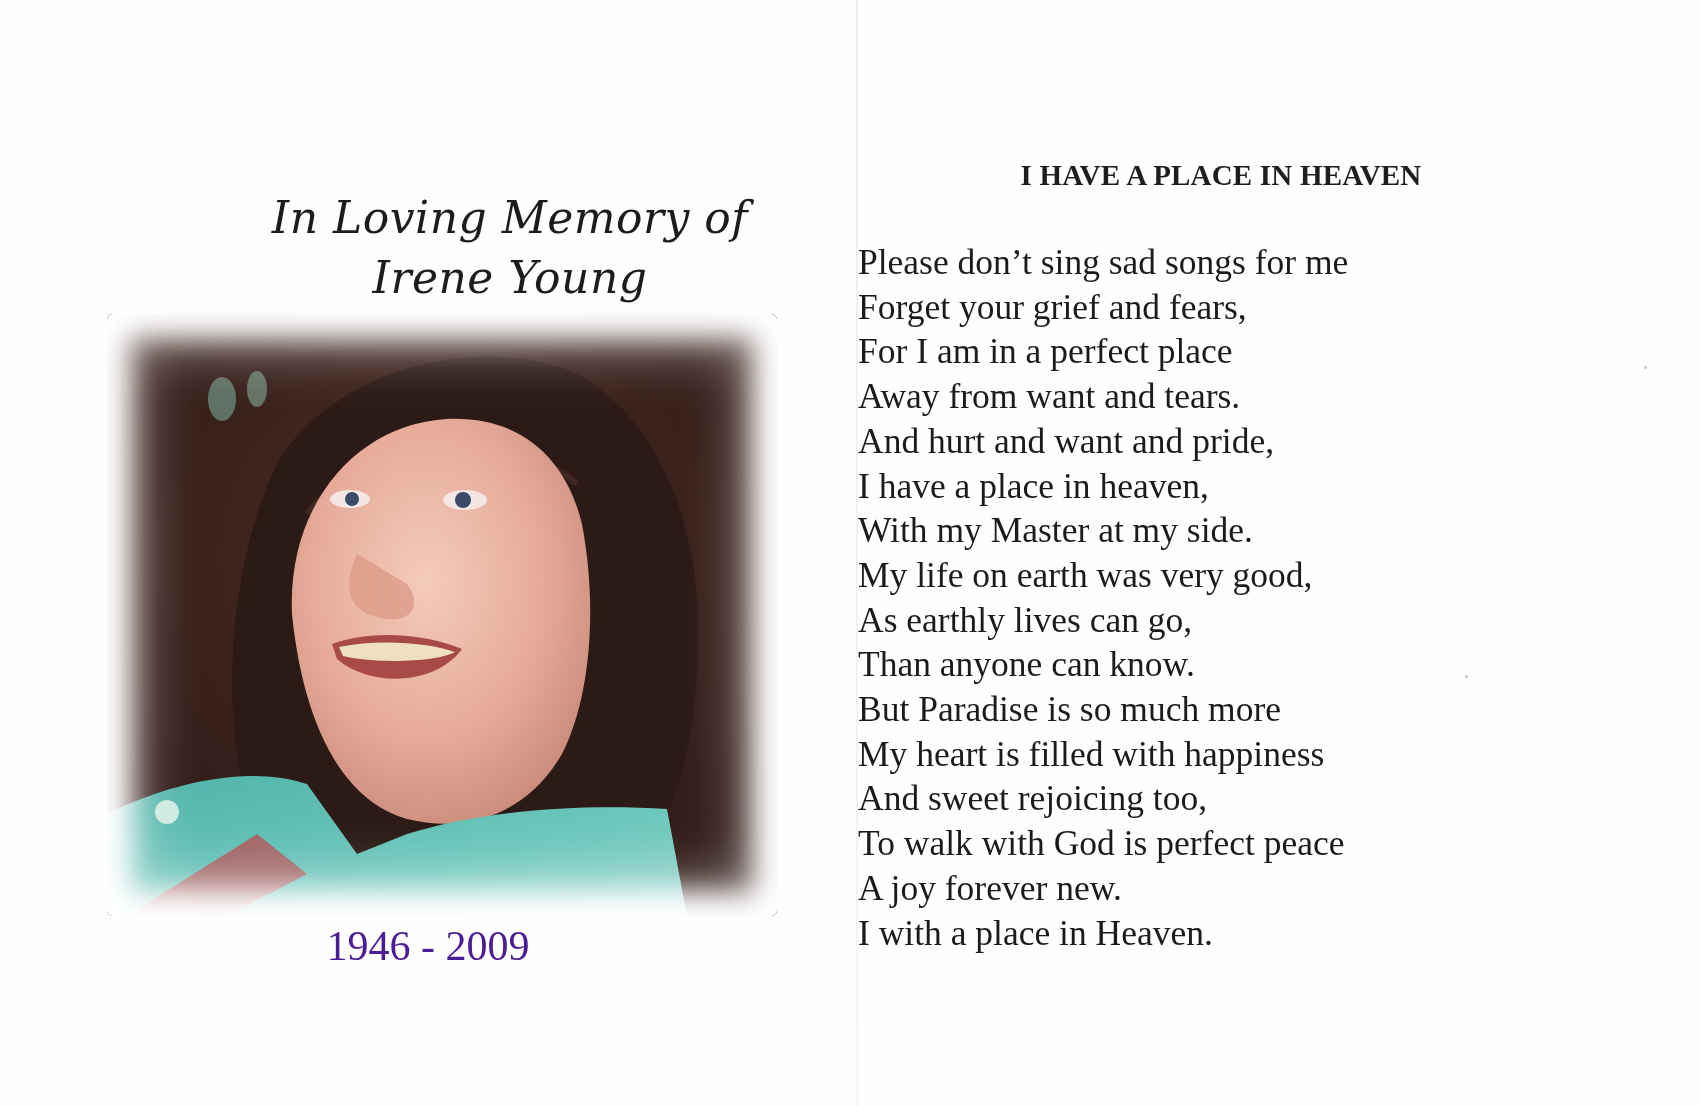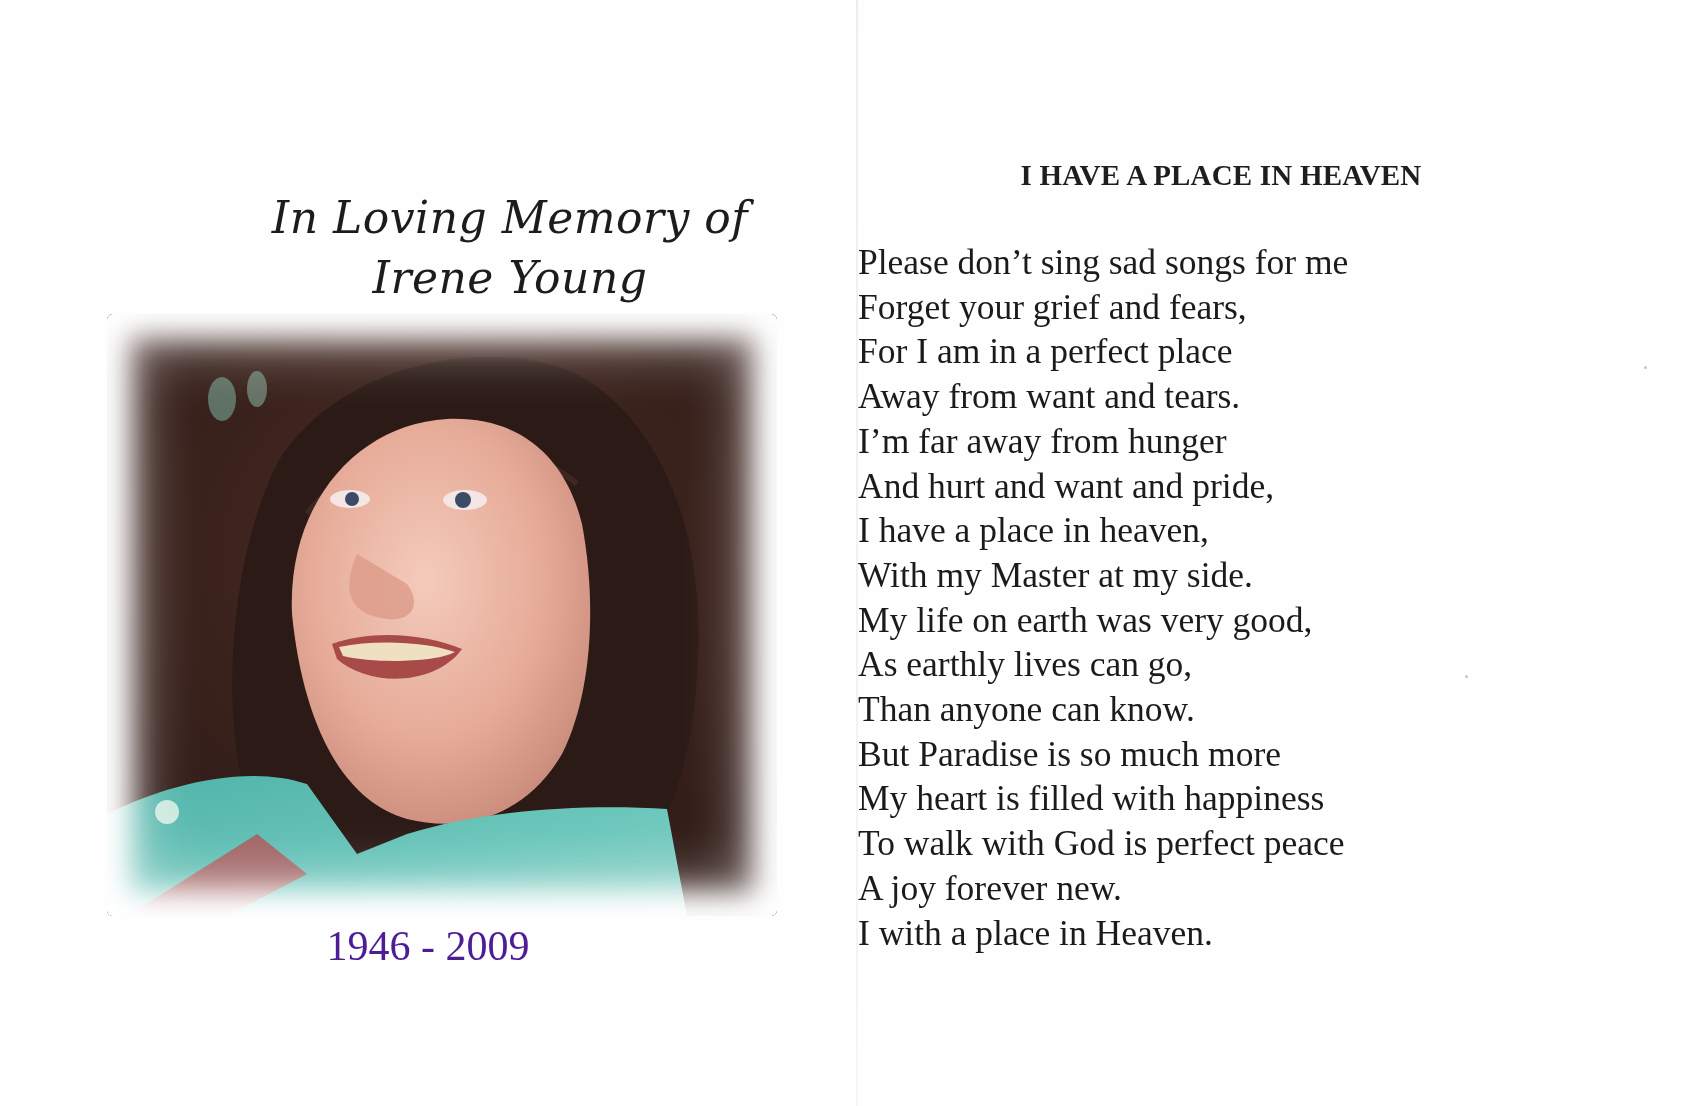--- a/index.html
+++ b/index.html
@@ -190,29 +190,29 @@
 
   <div class="dates">1946 - 2009</div>
 
   <div class="poem-title">I HAVE A PLACE IN HEAVEN</div>
 
   <ul class="poem">
     <li>Please don’t sing sad songs for me</li>
     <li>Forget your grief and fears,</li>
     <li>For I am in a perfect place</li>
     <li>Away from want and tears.</li>
-    <li>I’m far away from hunger</li>
     <li>And hurt and want and pride,</li>
     <li>I have a place in heaven,</li>
     <li>With my Master at my side.</li>
     <li>My life on earth was very good,</li>
     <li>As earthly lives can go,</li>
     <li>Than anyone can know.</li>
     <li>But Paradise is so much more</li>
     <li>My heart is filled with happiness</li>
+    <li>And sweet rejoicing too,</li>
     <li>To walk with God is perfect peace</li>
     <li>A joy forever new.</li>
     <li>I with a place in Heaven.</li>
   </ul>
 
   <div class="speck" style="left:1644px; top:366px;"></div>
   <div class="speck" style="left:1465px; top:675px;"></div>
 </div>
 
 </body></html>

